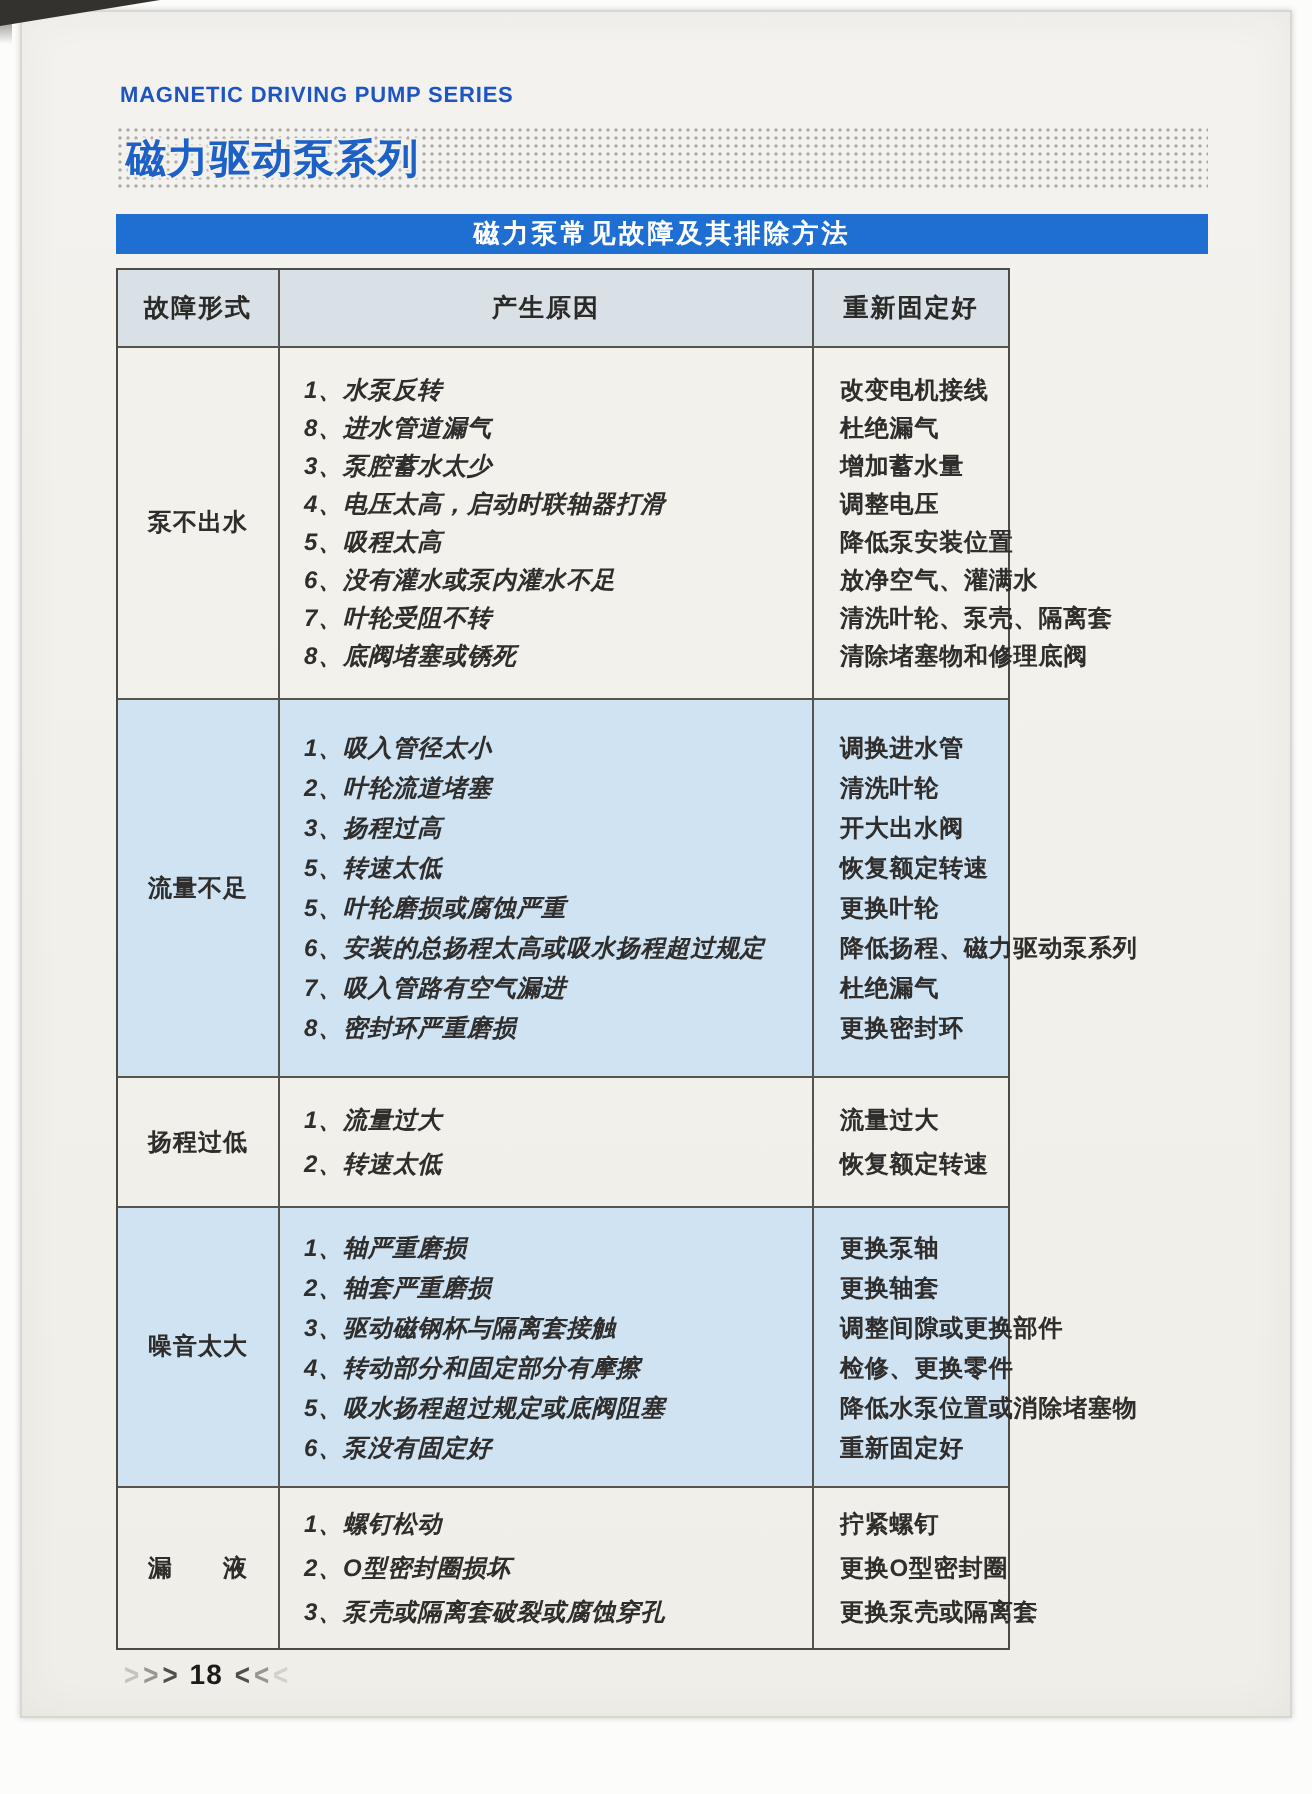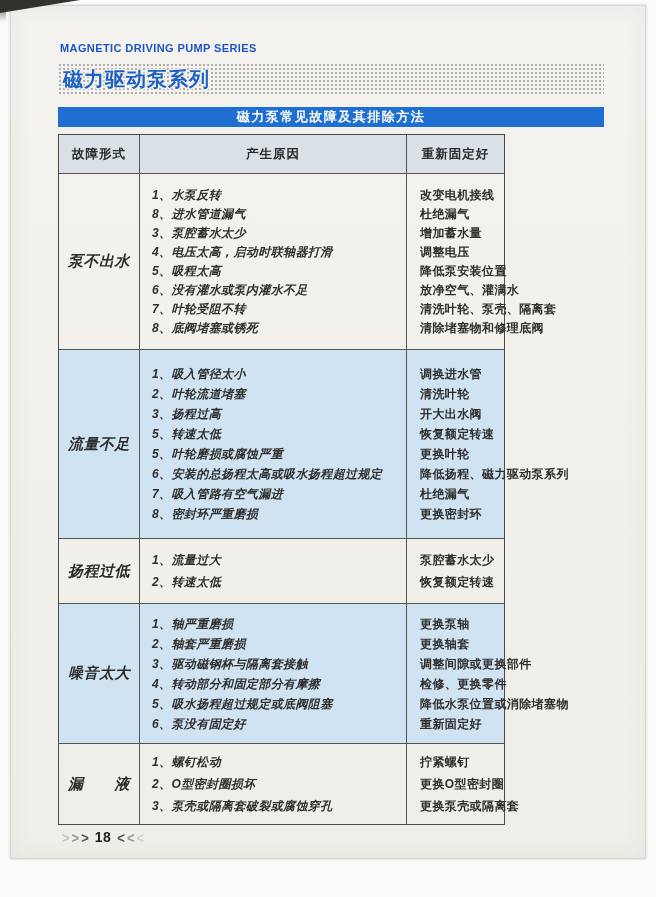--- a/index.html
+++ b/index.html
@@ -71,21 +71,21 @@
   .trow:last-child{border-bottom:none;}
   .trow:nth-child(1){height:175px;}
   .trow:nth-child(2){height:188px;background:var(--row-blue,#cfe3f2);}
   .trow:nth-child(3){height:64px;}
   .trow:nth-child(4){height:139px;background:var(--row-blue,#cfe3f2);}
   .trow:nth-child(5){height:80px;}
   .cell{box-sizing:border-box;}
   .col-fault{
     display:flex;align-items:center;justify-content:center;
     border-right:1px solid #55544f;
-    font-size:15px;font-weight:bold;letter-spacing:.5px;white-space:pre;font-style:italic;
+    font-size:12px;font-weight:bold;letter-spacing:.5px;white-space:pre;
   }
   .col-causes{
     display:flex;flex-direction:column;justify-content:center;
     border-right:1px solid #55544f;padding-left:12px;font-style:italic;
   }
   .col-remedies{
     display:flex;flex-direction:column;justify-content:center;
     padding-left:13px;
   }
   .line{font-size:12px;font-weight:600;letter-spacing:.4px;white-space:nowrap;color:#2f2e2c;}
@@ -175,21 +175,21 @@
               <div class="line">更换密封环</div>
             </div>
           </div>
           <div class="trow">
             <div class="cell col-fault">扬程过低</div>
             <div class="cell col-causes">
               <div class="line">1、流量过大</div>
               <div class="line">2、转速太低</div>
             </div>
             <div class="cell col-remedies">
-              <div class="line">泵腔蓄水太少</div>
+              <div class="line">流量过大</div>
               <div class="line">恢复额定转速</div>
             </div>
           </div>
           <div class="trow">
             <div class="cell col-fault">噪音太大</div>
             <div class="cell col-causes">
               <div class="line">1、轴严重磨损</div>
               <div class="line">2、轴套严重磨损</div>
               <div class="line">3、驱动磁钢杯与隔离套接触</div>
               <div class="line">4、转动部分和固定部分有摩擦</div>

